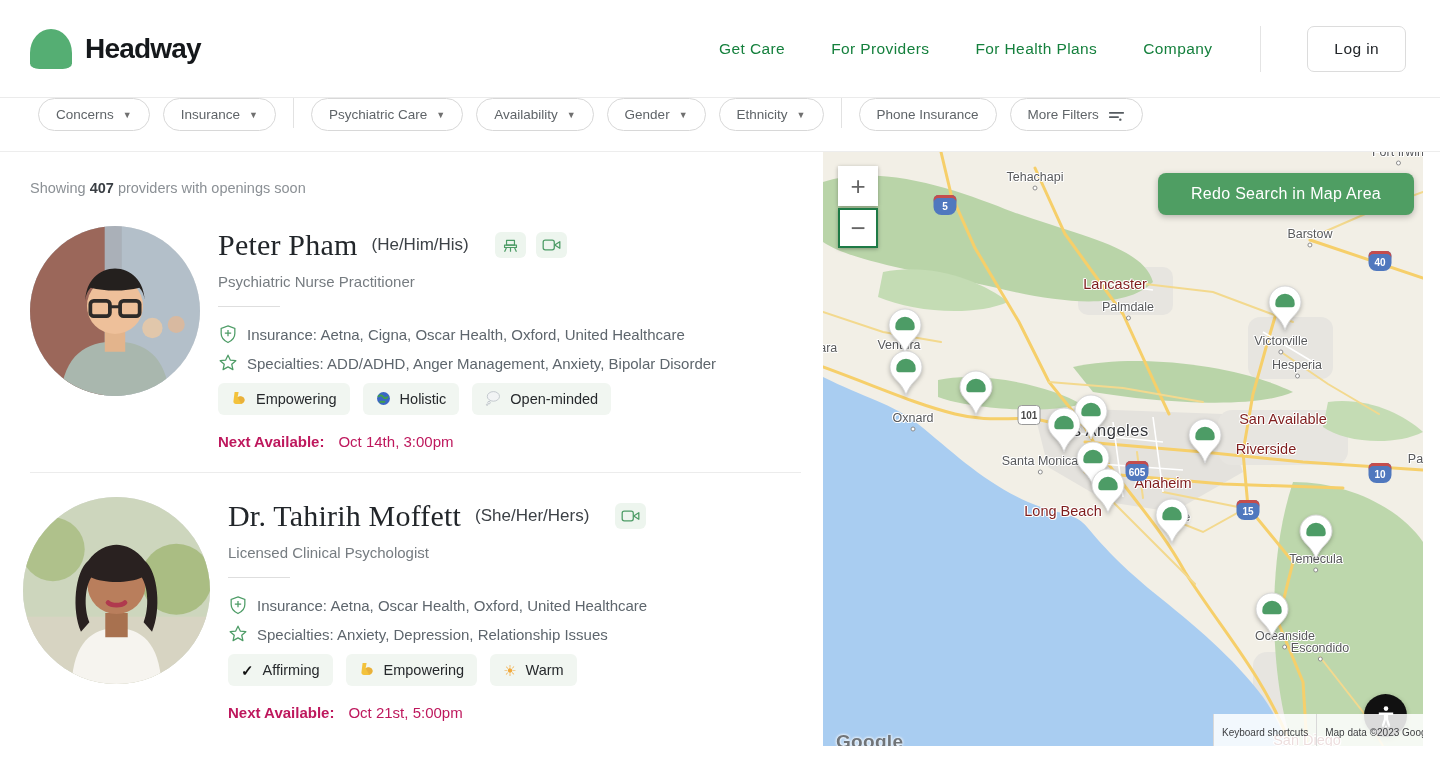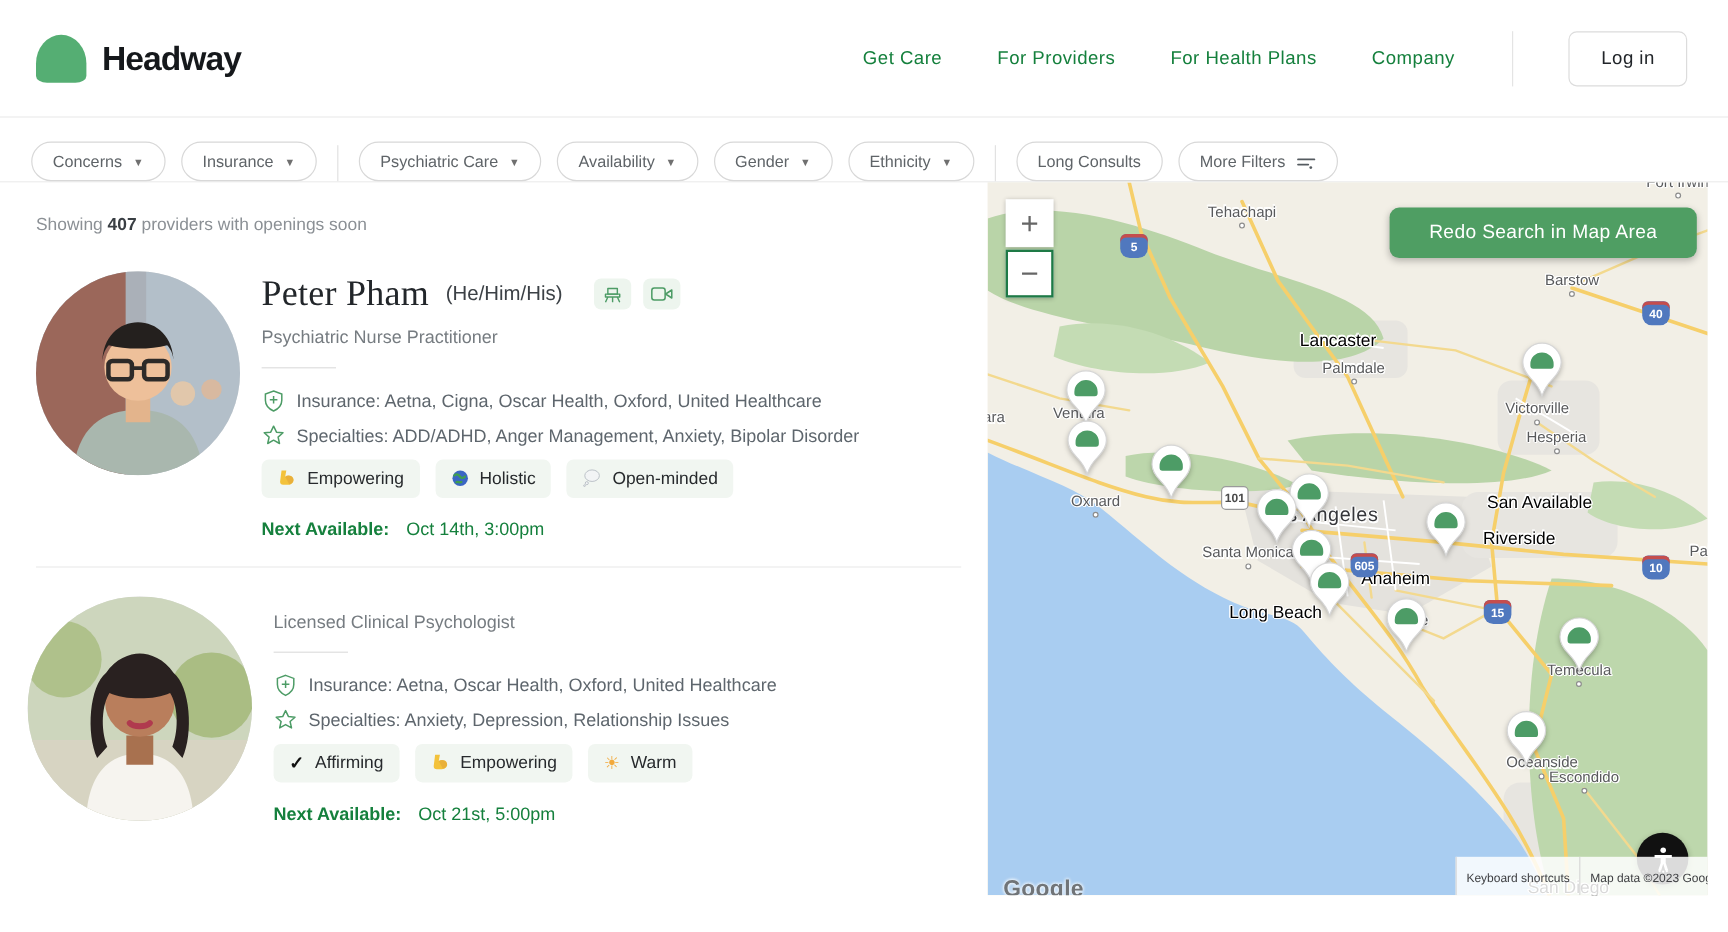--- a/index.html
+++ b/index.html
@@ -13,22 +13,22 @@
   .logo-mark { width:42px; height:40px; background:#55ae73;
     border-radius:50% 50% 22% 22% / 60% 60% 14% 14%; }
   .wordmark { font-size:28px; font-weight:800; letter-spacing:-0.8px; color:#15181b; }
   nav { margin-left:auto; display:flex; align-items:center; gap:46px; }
   .nav-link { font-size:15.5px; color:#15803d; letter-spacing:0.4px; cursor:pointer; }
   .nav-divider { width:1px; height:46px; background:#e4e4e4; margin:0 0 0 2px; }
   .login-btn { border:1px solid #dcdcdc; border-radius:7px; background:#fff;
     padding:13px 26px; font-size:15.5px; letter-spacing:0.4px; color:#212529; cursor:pointer; }
 
   
-  .filterbar { height:54px; display:flex; align-items:flex-end; gap:13px;
-    padding:0 26px; border-bottom:1px solid #ededed; }
+  .filterbar { height:54px; display:flex; align-items:flex-start; gap:13px;
+    padding:0 38px; border-bottom:1px solid #ededed; }
   .pill { display:inline-flex; align-items:center; gap:9px; border:1px solid #d8d8d8;
     border-radius:999px; padding:8px 17px; font-size:13.5px; color:#5f6468;
     background:#fff; cursor:pointer; white-space:nowrap; }
   .pill .chev { font-size:9px; color:#707070; }
   .filter-divider { width:1px; height:30px; background:#e2e2e2; margin:0 4px; }
   .pill svg { display:block; }
 
   
   .main { display:flex; height:632px; }
   .results { width:823px; padding:18px 22px 16px 30px; }
@@ -49,31 +49,31 @@
   .mode-badge { width:31px; height:26px; background:#edf5ee; border-radius:6px;
     display:flex; align-items:center; justify-content:center; }
   .p-title { font-size:15px; color:#767c81; margin-top:11px; }
   .mini-divider { width:62px; height:1px; background:#dedede; margin:16px 0 17px; }
   .info-row { display:flex; align-items:center; gap:9px; font-size:15px;
     color:#5e666d; margin-bottom:9px; }
   .trait-row { display:flex; gap:13px; margin:10px 0 18px; }
   .trait { display:inline-flex; align-items:center; gap:9px; background:#f1f6f1;
     border-radius:6px; padding:7px 13px; font-size:14.5px; color:#26292c; }
   .trait .tglyph { font-size:14px; line-height:1; }
-  .next-row { font-size:15px; color:#15803d; }
+  .next-row { font-size:15px; color:#be185d; }
   .next-row .nv-label { margin-right:14px; }
 
   
   .map { position:relative; width:600px; height:594px; overflow:hidden;
     background:#f2efe6; }
   .map svg.base { position:absolute; left:0; top:0; }
   .map-label { position:absolute; transform:translate(-50%,-50%); color:#58595b;
     font-size:12.5px; white-space:nowrap;
     text-shadow:-1px 0 #fff,1px 0 #fff,0 1px #fff,0 -1px #fff,1px 1px #fff,-1px -1px #fff; }
-  .map-label.lg { font-size:14.5px; color:#000000; font-weight:500; }
+  .map-label.lg { font-size:14.5px; color:#7f1d1d; font-weight:500; }
   .map-label.xl { font-size:16.5px; color:#35363a; font-weight:500; letter-spacing:0.5px; }
   .map-label .dot { display:block; width:5px; height:5px; border:1.5px solid #8d8d8d;
     border-radius:50%; background:#fff; margin:2px auto 0; }
   .shield { position:absolute; transform:translate(-50%,-50%); width:23px; height:20px;
     border-radius:5px 5px 8px 8px; background:#5078be; color:#fff; font-size:10px;
     font-weight:700; display:flex; align-items:center; justify-content:center;
     box-shadow:inset 0 3px 0 #c54d4d; padding-top:3px; }
   .shield.us { background:#fff; color:#4a4a4a; box-shadow:none; border:1.5px solid #9a9a9a;
     border-radius:4px; padding-top:0; }
   .pin { position:absolute; width:34px; height:46px; cursor:pointer;
@@ -143,21 +143,21 @@
         <span class="chev">▼</span>
       </button>
       <button class="pill">
         <span>Ethnicity</span>
         <span class="chev">▼</span>
       </button>
     </span>
   <div class="filter-divider"></div>
   <span id="fgroup3" style="display:flex;gap:13px;">
       <button class="pill">
-        <span>Long Consults</span>
+        <span>Phone Insurance</span>
       </button>
       <button class="pill">
         <span>More Filters</span>
         <span>
           <svg width="17" height="14" viewBox="0 0 20 16" stroke="#555b60" stroke-width="1.8" fill="none" stroke-linecap="round">
             <path d="M2 5.5h16M2 10.5h10"></path>
             <circle cx="14.5" cy="13.5" r="1.4" fill="#555b60" stroke="none"></circle>
           </svg>
         </span>
       </button>
@@ -256,20 +256,33 @@
               <circle cx="16" cy="28" r="17" fill="#a9bd83" opacity=".85"></circle>
               <circle cx="82" cy="44" r="19" fill="#9db470" opacity=".75"></circle>
               <rect y="64" width="100" height="36" fill="#d9d3c4" opacity=".75"></rect>
               <path d="M26 100c1-22 11-30 24-30s23 8 24 30z" fill="#f6f4ef"></path>
               <path d="M44 62h12v13H44z" fill="#a8714f"></path>
               <circle cx="50" cy="47" r="15.5" fill="#b97e5c"></circle>
               <path d="M31 72c-5-11-3.5-32 4-38 4-6 10.5-8.5 15-8.5s11 2.5 15 8.5c7.5 6 9 27 4 38l-4.5-5c3.2-8.5 2.2-19-1-24-6.5 3.2-20.5 3.2-27 0-3.2 5-4.2 15.5-1 24z" fill="#292120"></path>
               <path d="M45.5 56.5c1.8 1.8 7.2 1.8 9 0" stroke="#b03a4e" stroke-width="2.6" fill="none" stroke-linecap="round"></path>
             </svg></div>
     <div class="card-body">
+      <div class="name-row">
+        <span class="p-name">Dr. Tahirih Moffett</span>
+        <span class="p-pronouns">(She/Her/Hers)</span>
+        <span class="mode-badges">
+
+          <span class="mode-badge">
+            <svg width="19" height="14" viewBox="0 0 24 16" fill="none" stroke="#4d9c66" stroke-width="1.6" stroke-linejoin="round">
+              <rect x="1.5" y="1.8" width="14" height="12.4" rx="2.6"></rect>
+                    <path d="M16 8l6.5-4.2v8.4z"></path>
+            </svg>
+          </span>
+        </span>
+      </div>
       <div class="p-title">Licensed Clinical Psychologist</div>
       <div class="mini-divider"></div>
       <div class="info-row">
         <svg width="20" height="20" viewBox="0 0 24 24" fill="none" stroke="#4d9c66" stroke-width="1.5">
           <path d="M12 2.2l8.2 3v6.2c0 5.1-3.6 8.7-8.2 10.8-4.6-2.1-8.2-5.7-8.2-10.8V5.2z"></path>
                 <path d="M12 7.2v7.6M8.2 11h7.6"></path>
         </svg>
         <span><span>Insurance:</span> <span>Aetna, Oscar Health, Oxford, United Healthcare</span></span>
       </div>
       <div class="info-row">

